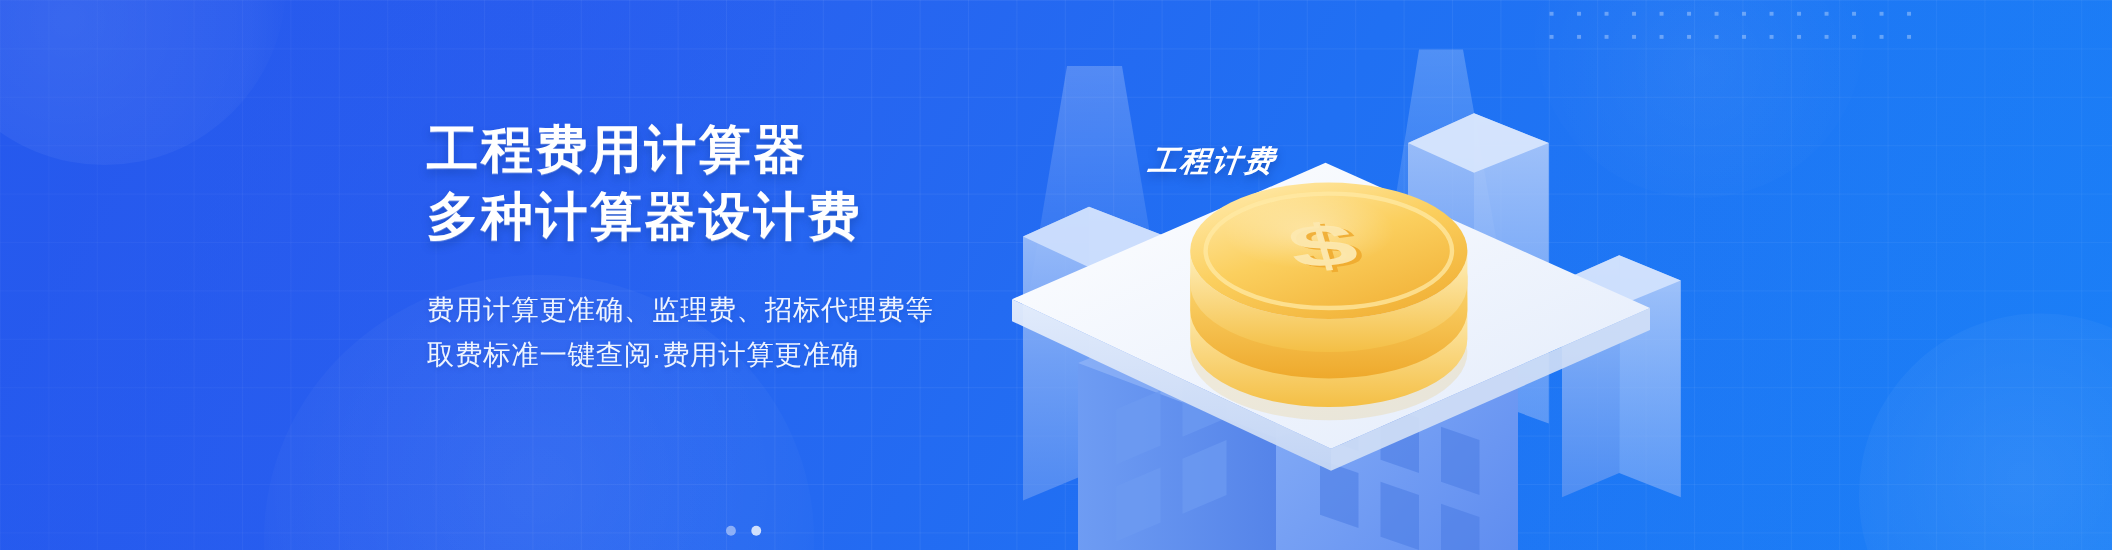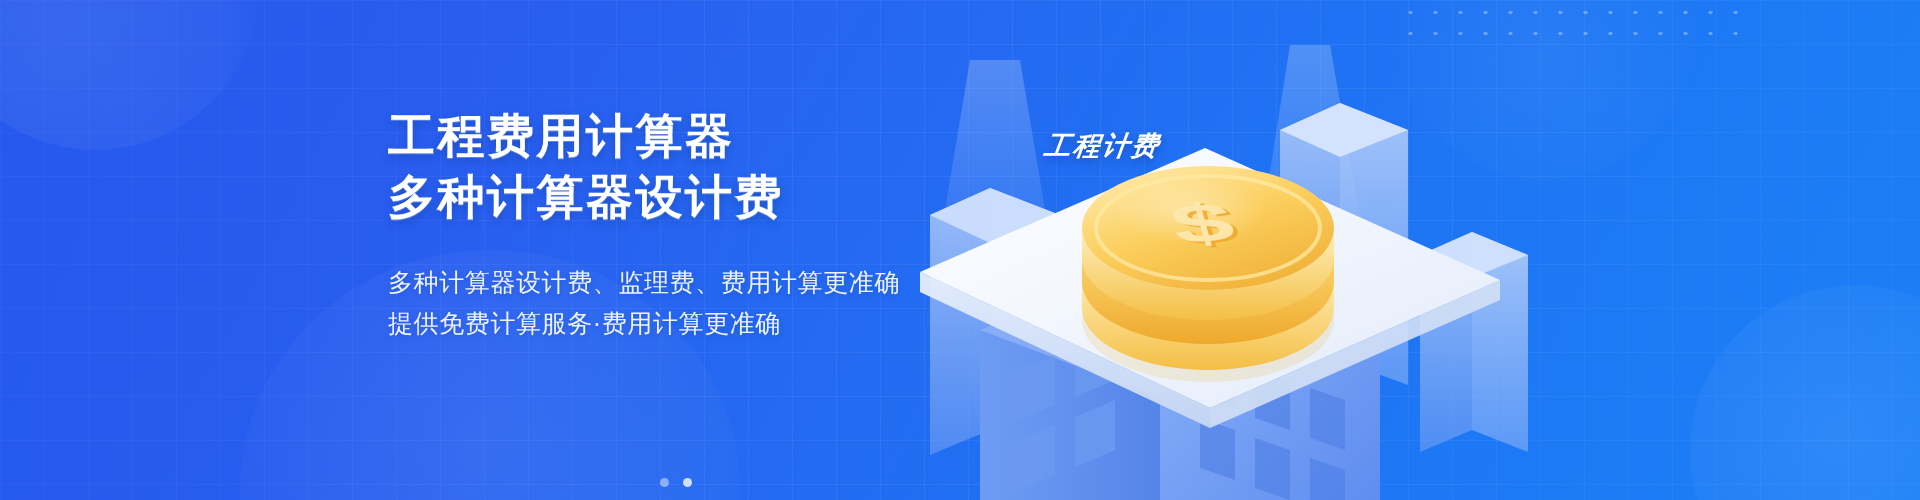--- a/index.html
+++ b/index.html
@@ -106,22 +106,22 @@
   <div class="blob blob-br"></div>
   <div class="blob blob-mr"></div>
   <div class="dot-grid"></div>
 
   <div class="copy">
     <div class="headline">
       <div class="line1">工程费用计算器</div>
       <div class="line2">多种计算器设计费</div>
     </div>
     <div class="subcopy">
-      <div>多种计算器设计费、监理费、费用计算更准确</div>
-      <div>提供免费计算服务·费用计算更准确</div>
+      <div>费用计算更准确、监理费、招标代理费等</div>
+      <div>取费标准一键查阅·费用计算更准确</div>
     </div>
   </div>
 
   <div class="dots">
     <span class="dot"></span>
     <span class="dot active"></span>
   </div>
 
   <div class="illus">
     <svg viewBox="0 0 700 500" xmlns="http://www.w3.org/2000/svg">

